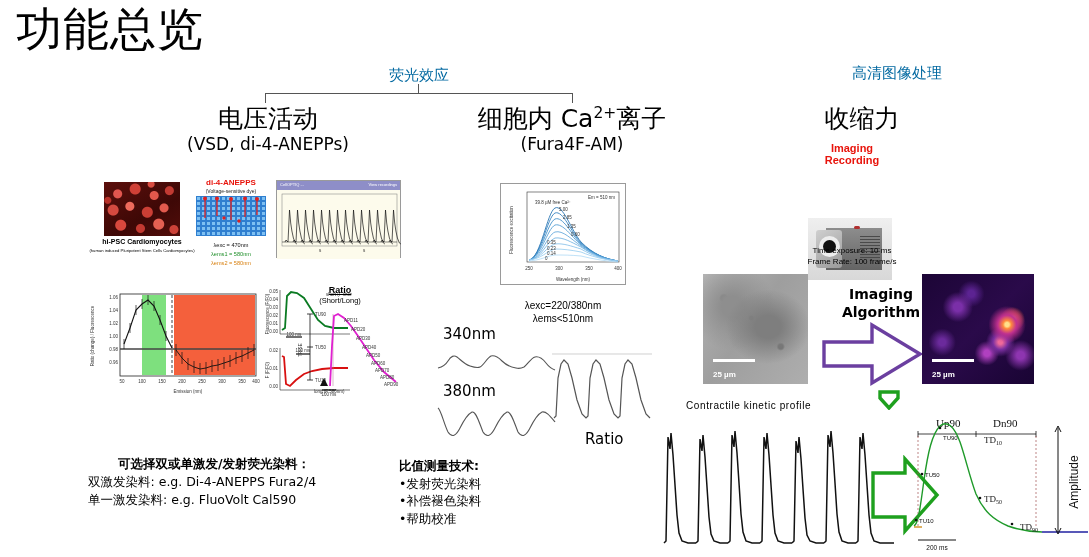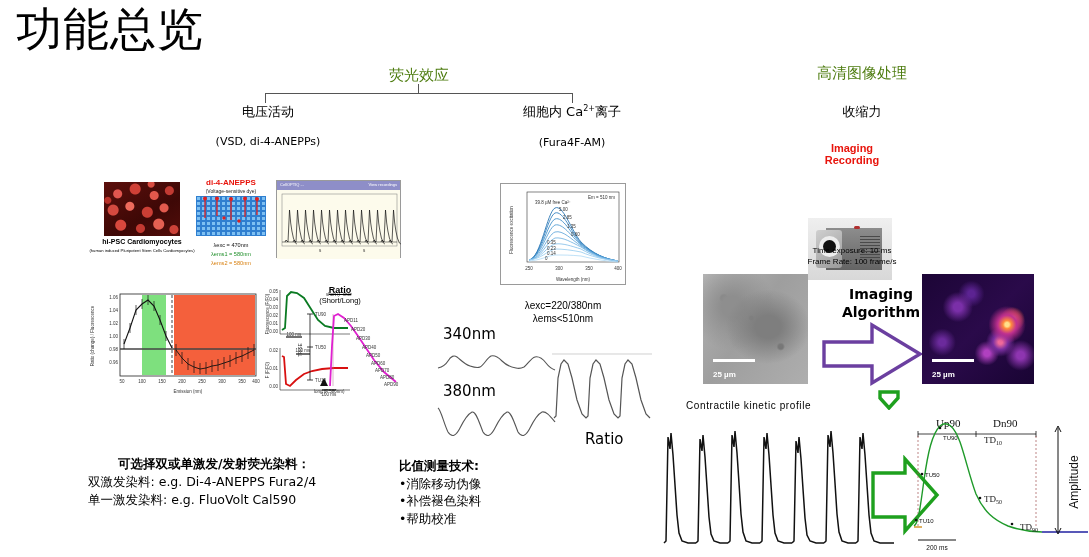--- a/index.html
+++ b/index.html
@@ -6,25 +6,25 @@
   body{width:1089px;height:557px;position:relative;overflow:hidden;
        font-family:"Liberation Sans","DejaVu Sans",sans-serif;color:#000;}
   .abs{position:absolute;}
   .ctr{text-align:center;}
 
   
   #slide-title{left:16px;top:4px;font-size:46px;font-weight:400;letter-spacing:1px;
                font-family:"DejaVu Sans","Liberation Sans",sans-serif;line-height:1.1;}
 
   
-  .blue-cap{color:#4d7c0f;font-size:15px;font-family:Liberation Serif, serif;}
-
-  
-  .col-head{font-size:13px;line-height:1.18;font-family:"DejaVu Sans","Liberation Sans",sans-serif;}
-  .col-sub{font-size:11px;font-family:"DejaVu Sans","Liberation Sans",sans-serif;margin-top:16px;}
+  .blue-cap{color:#0369a1;font-size:15px;font-family:Liberation Serif, serif;}
+
+  
+  .col-head{font-size:25px;line-height:1.18;font-family:"DejaVu Sans","Liberation Sans",sans-serif;}
+  .col-sub{font-size:17px;font-family:"DejaVu Sans","Liberation Sans",sans-serif;}
   sup{font-size:.62em;vertical-align:super;}
 
   
   .bracket{border-top:1.4px solid #555;border-left:1.4px solid #555;border-right:1.4px solid #555;
            height:9px;}
   .brstem{width:1.4px;background:#555;}
 
   
   .frame{border:1px solid #9a9a9a;background:#fff;box-sizing:border-box;}
 
@@ -104,21 +104,21 @@
 
   .lbl{font-size:15px;font-family:"DejaVu Sans","Liberation Sans",sans-serif;}
   .axis-lbl{font-size:4.5px;fill:#333;}
 </style>
 </head>
 <body>
 
 <div class="abs" id="slide-title">功能总览</div>
 
 <div class="abs blue-cap" style="left:364px;top:66px;width:110px;text-align:center;">荧光效应</div>
-<div class="abs blue-cap" style="left:782px;top:64px;width:160px;text-align:center;">高清图像处理</div>
+<div class="abs blue-cap" style="left:782px;top:64px;width:160px;text-align:right;">高清图像处理</div>
 
 <div class="abs brstem" style="left:418px;top:84px;height:10px;"></div>
 <div class="abs bracket" style="left:265px;top:93px;width:306px;"></div>
 
 <div class="abs ctr" style="left:148px;top:104px;width:240px;">
   <div class="col-head">电压活动</div>
   <div class="col-sub">(VSD, di-4-ANEPPs)</div>
 </div>
 
 <div class="abs ctr" style="left:442px;top:104px;width:260px;">
@@ -524,16 +524,16 @@
 </div>
 
 <div class="abs btxt" style="left:88px;top:455px;width:330px;">
   <div style="font-weight:bold;margin-left:30px;">可选择双或单激发/发射荧光染料：</div>
   <div>双激发染料: e.g. Di-4-ANEPPS Fura2/4</div>
   <div>单一激发染料: e.g. FluoVolt Cal590</div>
 </div>
 
 <div class="abs btxt" style="left:399px;top:457px;width:200px;">
   <div style="font-weight:bold;">比值测量技术:</div>
-  <div class="bullet">•消除移动伪像</div>
+  <div class="bullet">•发射荧光染料</div>
   <div class="bullet">•补偿褪色染料</div>
   <div class="bullet">•帮助校准</div>
 </div>
 
 </body></html>

